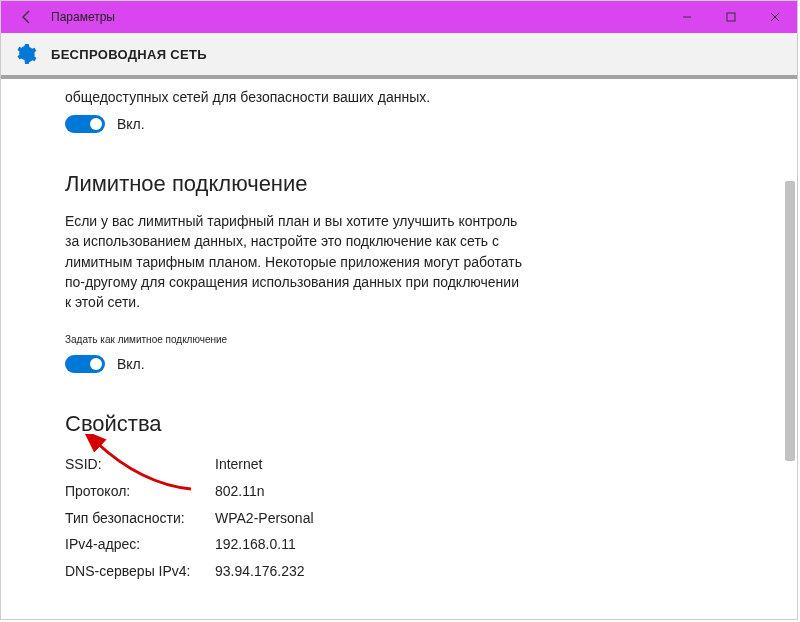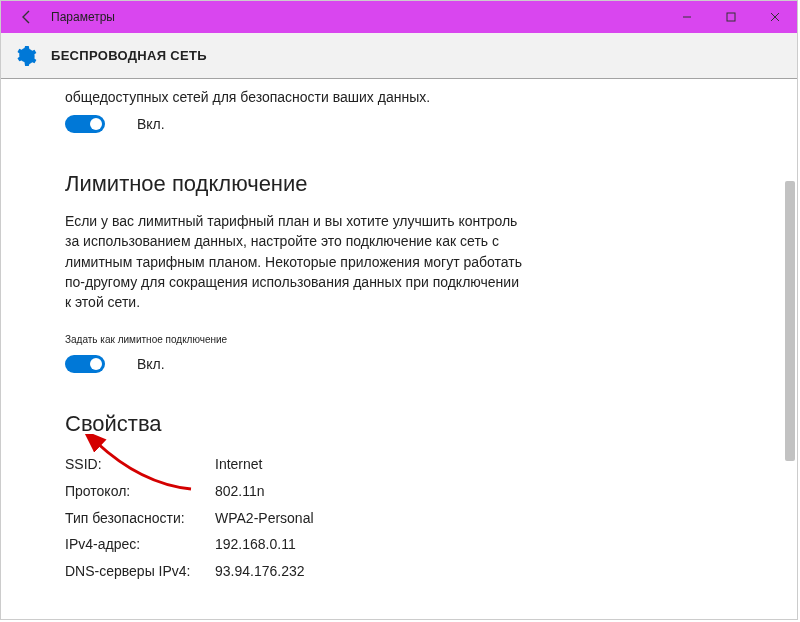--- a/index.html
+++ b/index.html
@@ -55,21 +55,21 @@
       justify-content: center;
       cursor: pointer;
     }
     .wc svg { width: 10px; height: 10px; }
     .header {
       display: flex;
       align-items: center;
       height: 46px;
       padding: 0 14px;
       background: #f2f2f2;
-      border-bottom: 1px solid #a3a3a3;
+      border-bottom: 4px solid #a3a3a3;
     }
     .gear {
       width: 22px; height: 22px;
       color: #0078d7;
       margin-right: 14px;
     }
     .header-title {
       font-size: 13px;
       font-weight: 600;
       letter-spacing: 0.3px;
@@ -85,21 +85,20 @@
       font-size: 14px;
       color: #222;
       padding-top: 10px;
       padding-right: 60px;
     }
     .toggle-row {
       display: flex;
       align-items: center;
       margin-top: 10px;
       margin-bottom: 22px;
-      gap: 20px;
     }
     .toggle {
       width: 40px;
       height: 18px;
       background: #0078d7;
       border-radius: 9px;
       position: relative;
       margin-right: 12px;
       cursor: pointer;
     }

